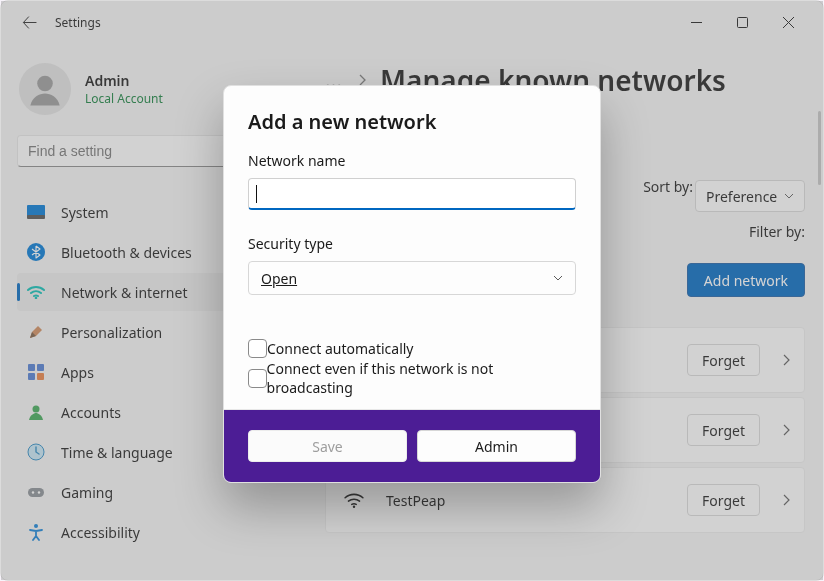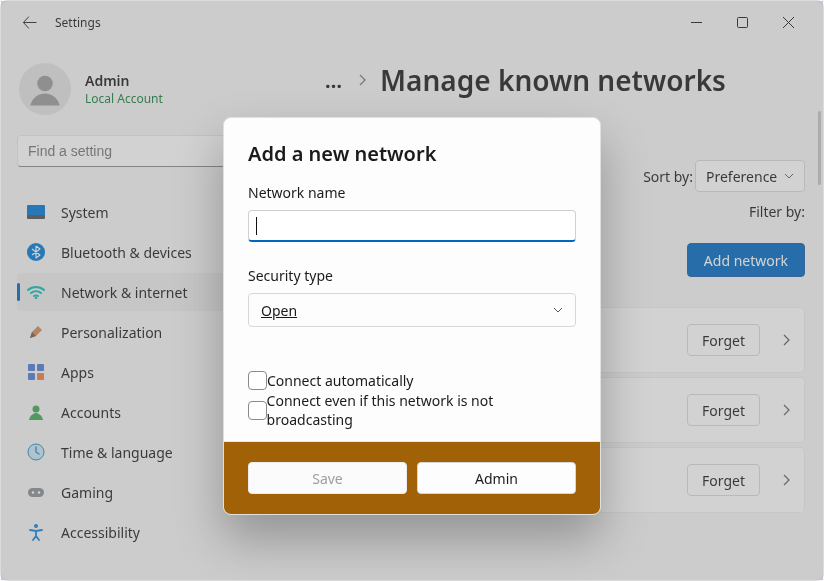--- a/index.html
+++ b/index.html
@@ -26,41 +26,41 @@
   .nav-item.sel::before { content:""; position:absolute; left:0; top:10px; width:3px; height:18px; border-radius:2px; background:#0067c0; }
   .nav-icon { width:18px; height:18px; display:flex; align-items:center; justify-content:center; }
   .content { flex:1; padding:18px 18px 0 24px; overflow:hidden; }
   .crumb { display:flex; align-items:center; gap:14px; margin-bottom:6px; }
   .dots { font-size:20px; letter-spacing:2px; color:#1b1b1b; font-weight:bold; }
   .chev { color:#777; }
   .page-title { font-size:28px; font-weight:600; }
   .info-banner { margin-top:14px; font-size:14px; color:#1b1b1b; }
   .filters { margin-top:28px; display:flex; flex-direction:column; gap:10px; align-items:flex-end; }
   .filter-row { display:flex; align-items:center; gap:2px; font-size:14px; }
-  .select-box { width:110px; height:32px; border:1px solid #d7d7d7; border-radius:4px; background:#fdfdfd; display:flex; align-items:center; justify-content:space-between; padding:0 10px; }
+  .select-box { width:110px; height:32px; border:1px solid #d7d7d7; border-radius:4px; background:#fdfdfd; display:flex; align-items:center; justify-content:space-between; padding:0 10px;margin-top:20px; }
   .add-net { margin-top:22px; text-align:right; }
   .btn-accent { display:inline-flex; align-items:center; height:34px; padding:0 16px; border-radius:4px; background:#0067c0; color:#fff; font-size:14px; border:1px solid #1c5fa6; }
   .net-list { margin-top:30px; display:flex; flex-direction:column; gap:4px; }
   .net-row { height:66px; border:1px solid #eaeaea; border-radius:4px; background:#fdfdfd; display:flex; align-items:center; padding:0 14px 0 18px; gap:22px; }
   .wifi-icon { width:20px; height:20px; }
   .net-name { font-size:14px; margin-right:auto; }
   .btn-sub { height:32px; padding:0 14px; border:1px solid #d7d7d7; border-radius:4px; background:#fdfdfd; font-size:14px; display:inline-flex; align-items:center; }
   .row-chev { color:#555; font-size:14px; }
-  .scrim { position:absolute; inset:0; background:rgba(120,120,120,0.32); display:flex; align-items:flex-start; justify-content:center; padding-top:116px; }
+  .scrim { position:absolute; inset:0; background:rgba(120,120,120,0.32); display:flex; align-items:flex-start; justify-content:center; padding-top:84px; }
   .dialog { width:378px; background:#fdfdfd; border:1px solid #e0e0e0; border-radius:8px; box-shadow:0 24px 48px rgba(0,0,0,0.28); overflow:hidden; }
   .dlg-body { padding:22px 24px 18px 24px; }
   .dlg-title { font-size:20px; font-weight:600; margin-bottom:16px; }
   .field-label { font-size:14px; margin-bottom:8px; }
   .text-field { width:100%; height:32px; border:1px solid #d0d0d0; border-bottom:2px solid #0067c0; border-radius:4px; padding:0 8px; font-size:14px; outline:none; background:#fff; }
   .caret { width:1px; height:18px; background:#111; position:absolute; left:8px; top:7px; animation:blink 1s step-end infinite; }
   @keyframes blink { 50% { opacity:0; } }
   .dd { width:100%; height:34px; border:1px solid #d7d7d7; border-radius:4px; background:#fdfdfd; display:flex; align-items:center; justify-content:space-between; padding:0 12px; font-size:14px;text-decoration:underline; }
   .chk { display:flex; align-items:center; gap:0; font-size:14px; margin-top:4px; height:26px; }
   .chk-box { width:19px; height:19px; border:1px solid #8a8a8a; border-radius:4px; background:#fff; }
-  .dlg-footer { background:#a16207; border-top:1px solid #e8e8e8; padding:20px 24px; display:flex; gap:10px; }
+  .dlg-footer { background:#4c1d95; border-top:1px solid #e8e8e8; padding:20px 24px; display:flex; gap:10px; }
   .btn-dlg { flex:1; height:32px; border-radius:4px; font-size:14px; display:inline-flex; align-items:center; justify-content:center; }
   .btn-dlg.save { border:1px solid #ececec; background:#fbfbfb; color:#9e9e9e; }
   .btn-dlg.cancel { border:1px solid #d7d7d7; background:#fdfdfd; color:#1b1b1b; }
   .scrollbar { position:absolute; right:2px; top:110px; width:3px; height:74px; background:#c4c4c4; border-radius:2px; }
 </style>
 </head>
 <body>
 
 <div class="window">
 

